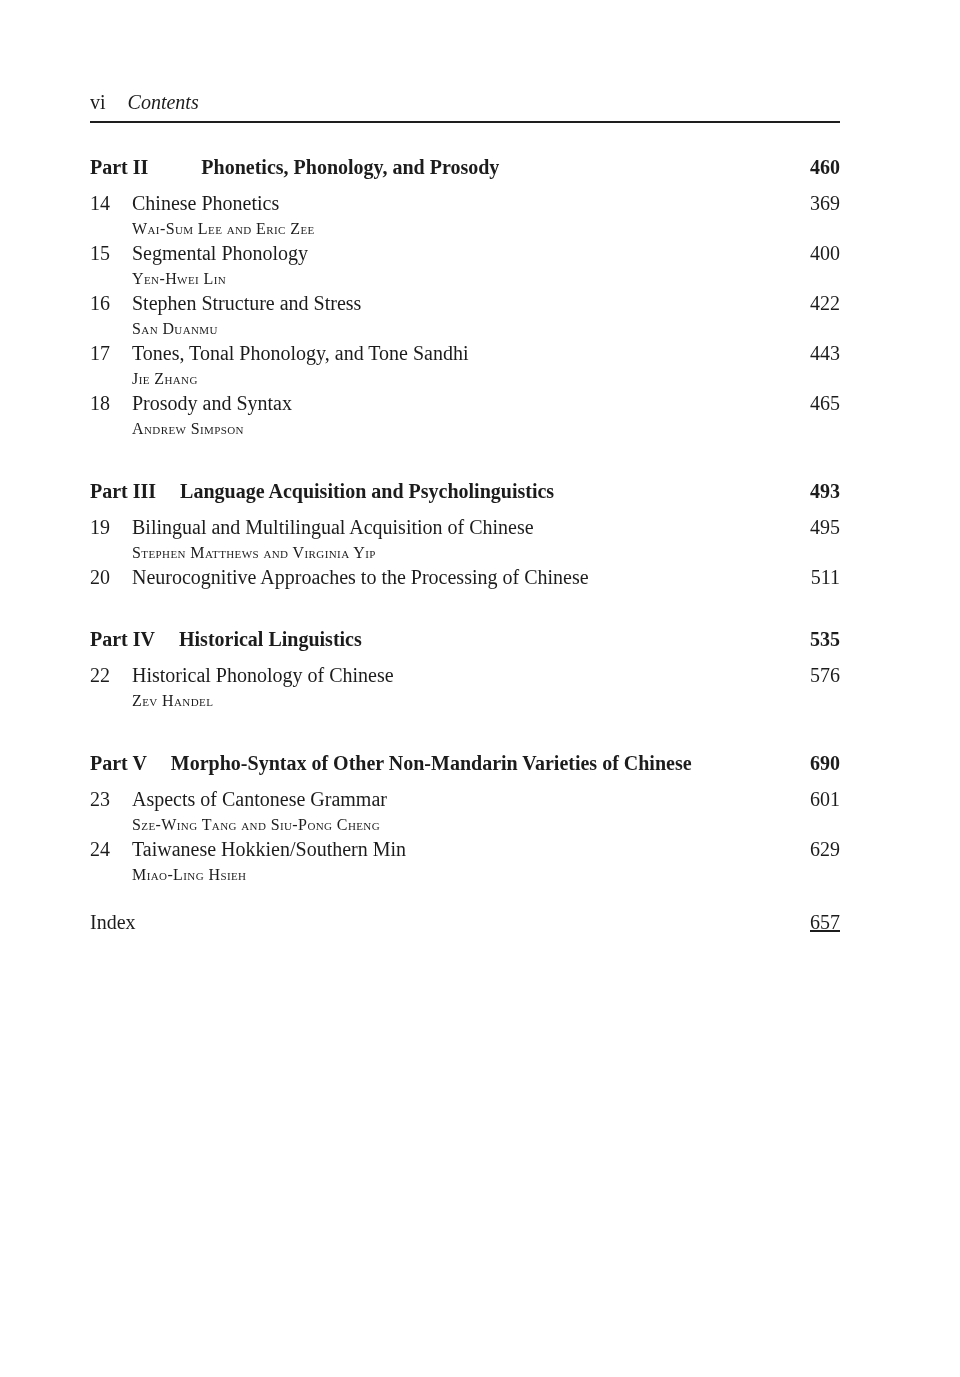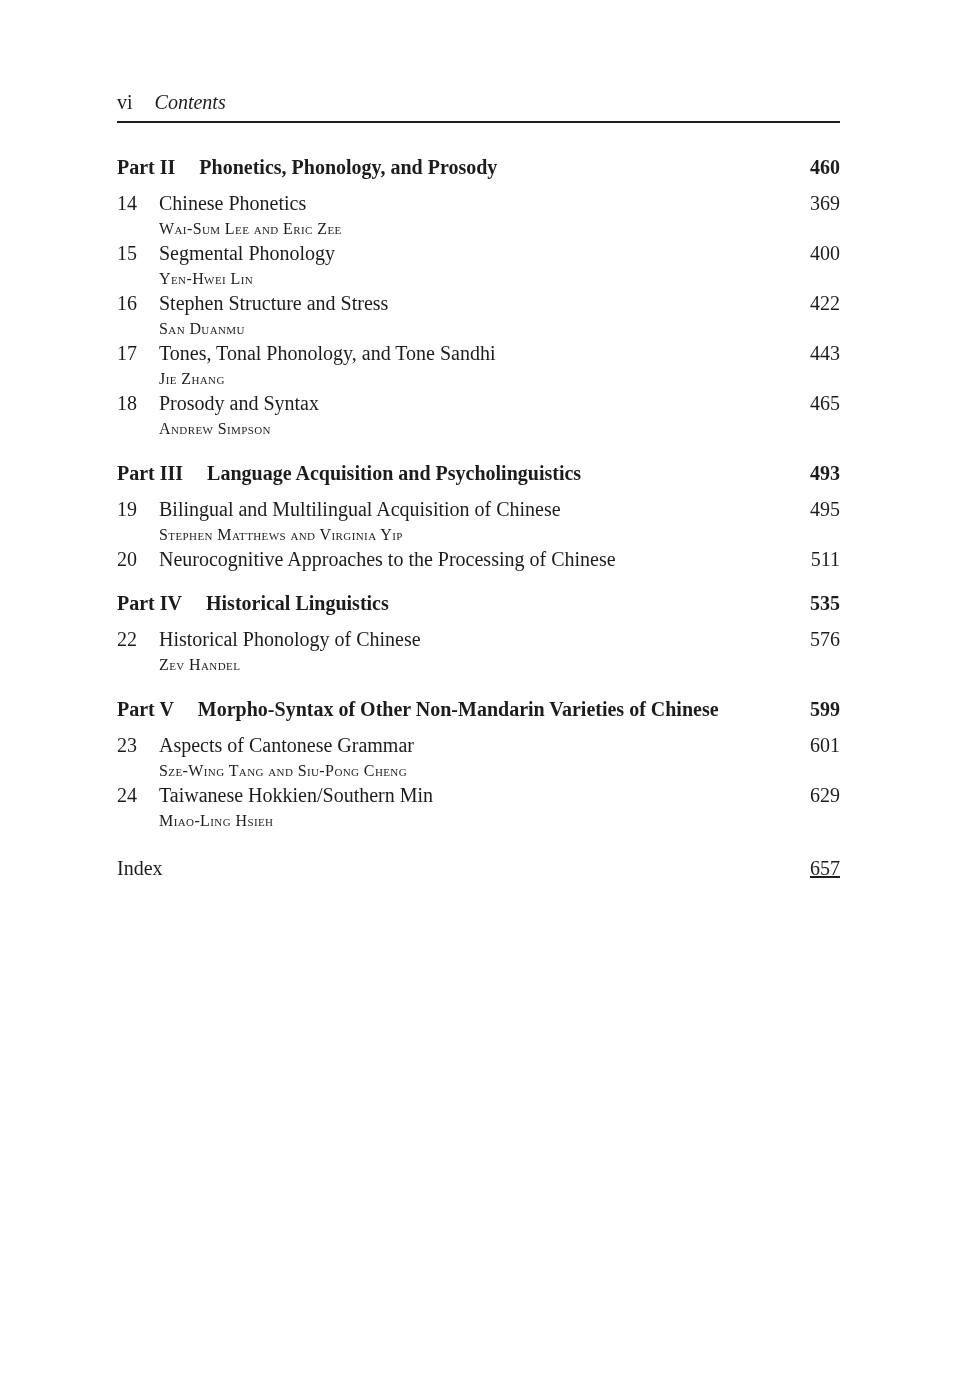--- a/index.html
+++ b/index.html
@@ -7,21 +7,21 @@
   body {
     width: 960px;
     height: 1377px;
     font-family: "Liberation Serif", "DejaVu Serif", serif;
     color: #1c1c1c;
     overflow: hidden;
   }
   .page {
     width: 960px;
     height: 1368px;
-    padding: 90px 120px 0 117px;
+    padding: 90px 120px 0 90px;
   }
   
   .running-head {
     display: flex;
     align-items: baseline;
     font-size: 20px;
     line-height: 24px;
   }
   .folio { font-style: normal; }
   .head-title { font-style: italic; margin-left: 22px; }
@@ -29,24 +29,24 @@
     border-bottom: 2px solid #1e1e1e;
     margin-top: 7px;
   }
   
   .toc { padding-top: 0; font-size: 20px; }
   .part-row {
     display: flex;
     align-items: baseline;
     font-weight: bold;
     line-height: 24px;
-    margin-top: 20px;
+    margin-top: 38px;
     margin-bottom: 12px;
   }
-  .part:first-child .part-row { margin-top: 32px; }
+  .part:first-child .part-row { margin-top: 32px; gap: 29px; }
   .part-label { white-space: nowrap; margin-right: 24px; }
   .part-title { flex: 1; }
   .part-page { text-align: right; white-space: nowrap; }
   .chapter-row {
     display: flex;
     align-items: baseline;
     line-height: 24px;
   }
   .ch-num { width: 42px; flex: 0 0 42px; }
   .ch-title { flex: 1; padding-right: 16px; }
@@ -180,21 +180,21 @@
     <div class="ch-authors-row">
       <span class="ch-authors">Zev Handel</span>
     </div>
   </div>
         </div>
   </section>
       <section class="part">
     <div class="part-row">
       <span class="part-label">Part V</span>
       <span class="part-title">Morpho-Syntax of Other Non-Mandarin Varieties of Chinese</span>
-      <span class="part-page">599</span>
+      <span class="part-page">690</span>
     </div>
     <div class="chapters">
           <div class="chapter">
     <div class="chapter-row">
       <span class="ch-num">23</span>
       <span class="ch-title">Aspects of Cantonese Grammar</span>
       <span class="ch-page">601</span>
     </div>
     <div class="ch-authors-row">
       <span class="ch-authors">Sze-Wing Tang and Siu-Pong Cheng</span>

